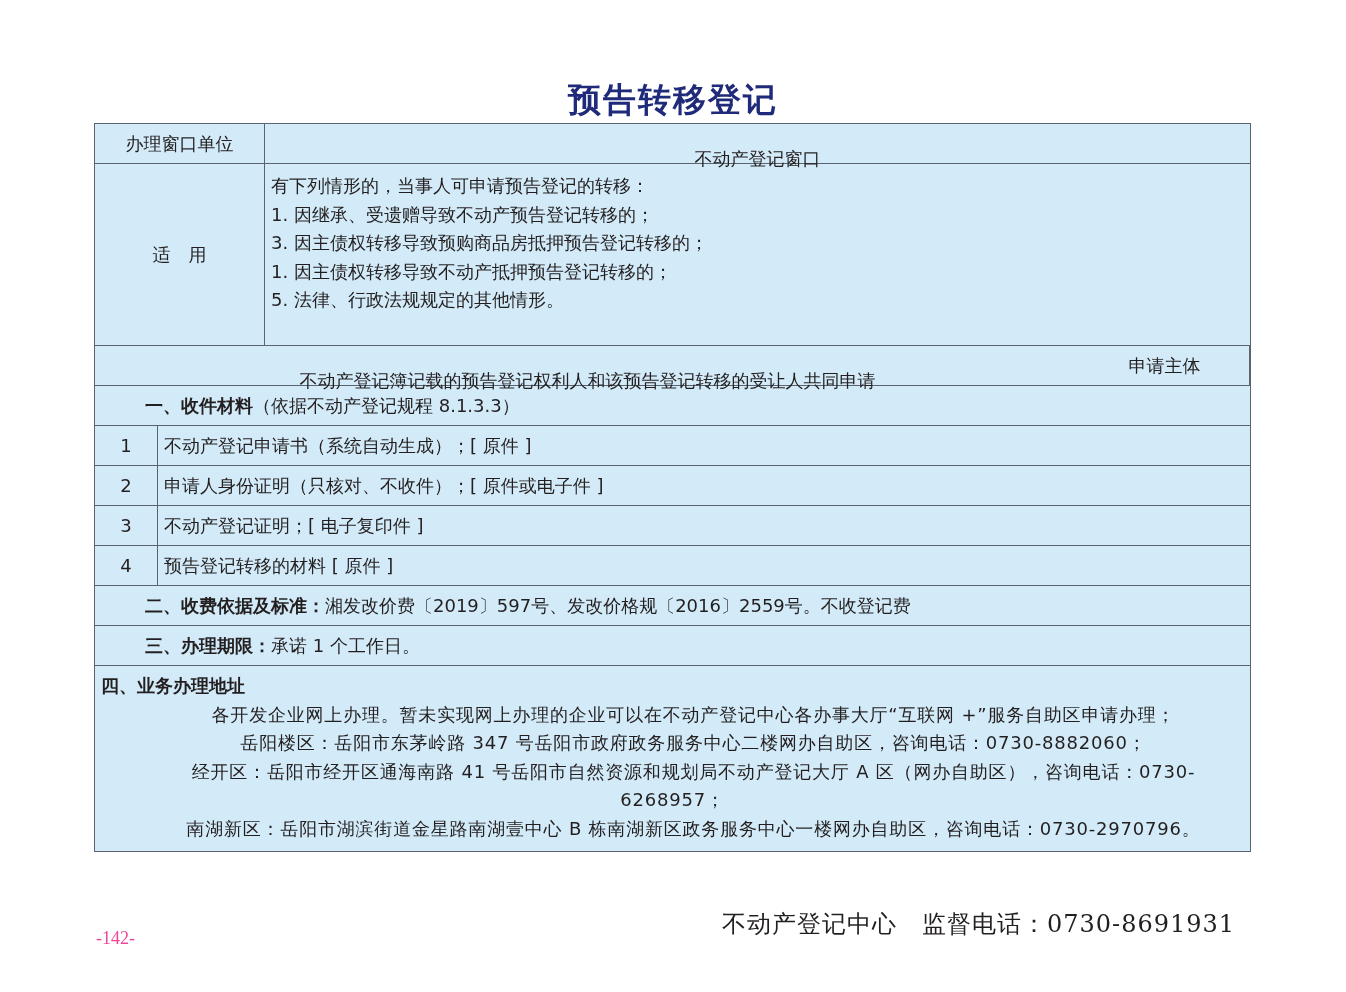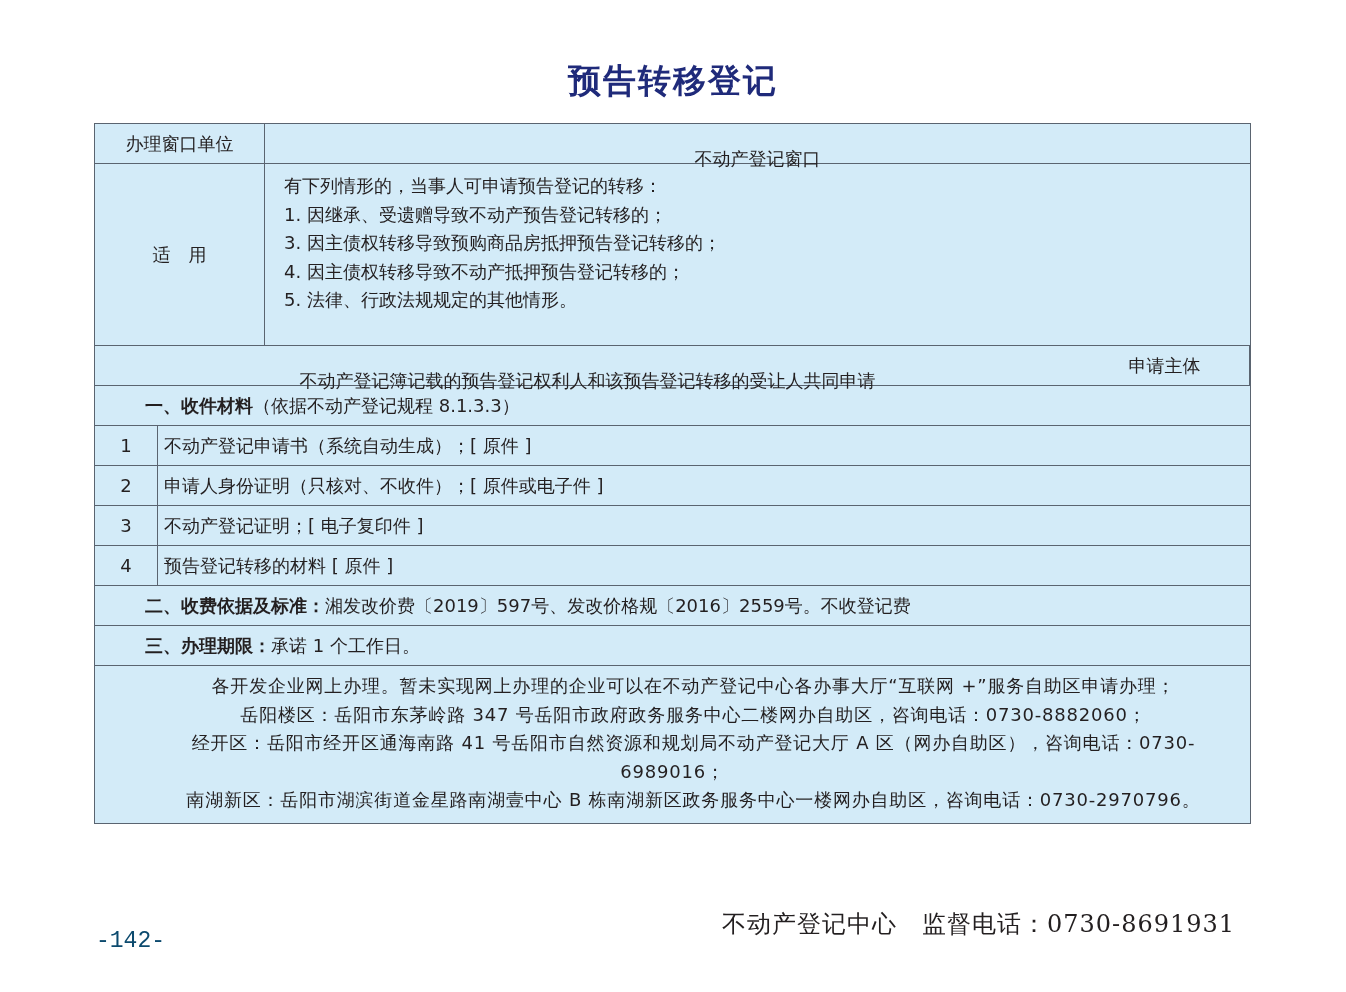--- a/index.html
+++ b/index.html
@@ -1,62 +1,62 @@
 <!DOCTYPE html>
 <html><head>
 <meta charset="utf-8">
 <style>
   html, body { margin:0; padding:0; background:#ffffff; }
   body { width:1346px; height:992px; position:relative; overflow:hidden;
          font-family:"DejaVu Sans", "Liberation Sans", sans-serif; color:#231f20; }
-  .title { position:absolute; left:0; width:1346px; top:59px; text-align:center;
+  .title { position:absolute; left:0; width:1346px; top:78px; text-align:center;
            font-family:"DejaVu Serif", "Liberation Serif", serif; font-weight:bold;
            font-size:33px; color:#1f2a7a; letter-spacing:2px; }
   .table { position:absolute; left:94px; top:123px; width:1157px; border:1px solid #5a6470;
            background:#d3ebf8; box-sizing:border-box; }
   .row { display:flex; border-bottom:1px solid #5a6470; box-sizing:border-box; }
   .row:last-child { border-bottom:none; }
   .cell { box-sizing:border-box; font-size:18px; line-height:28px; }
   .lbl { width:170px; border-right:1px solid #5a6470; display:flex; align-items:center;
          justify-content:center; }
   .val { flex:1; padding:0 6px; }
   .center { display:flex; align-items:center; justify-content:center;margin-top:30px; }
   .r40 { height:40px; }
   .num { width:63px; border-right:1px solid #5a6470; display:flex; align-items:center; justify-content:center; }
   .item { flex:1; padding-left:6px; display:flex; align-items:center; }
   .full { flex:1; padding-left:6px; display:flex; align-items:center;margin-left:44px; }
   .bold { font-weight:bold; }
   .list { padding:8px 6px 6px 6px; }
-  .list div { line-height:28.5px;margin-left:13px; }
+  .list div { line-height:28.5px; }
   .addr { padding:6px 6px 8px 6px; line-height:28.5px; }
   .addr .p { text-indent:42px; letter-spacing:0.8px;text-align:center; }
   .footer-right { position:absolute; left:722px; top:908px; font-family:"DejaVu Serif","Liberation Serif",serif;
                   font-size:24px; color:#231f20; letter-spacing:1px; }
-  .page-num { position:absolute; left:96px; top:928px; font-family:Liberation Mono, monospace;
-              font-size:23px; color:#0c4a6e; }
+  .page-num { position:absolute; left:96px; top:928px; font-family:Liberation Serif, serif;
+              font-size:18px; color:#ec4899; }
 </style>
 </head>
 <body>
 
 <div class="title">预告转移登记</div>
 
 <div class="table">
 
   <div class="row r40">
     <div class="cell lbl">办理窗口单位</div>
     <div class="cell val center">不动产登记窗口</div>
   </div>
 
   <div class="row" style="height:182px">
     <div class="cell lbl">适　用</div>
     <div class="cell val list">
       <div>有下列情形的，当事人可申请预告登记的转移：</div>
       <div>1. 因继承、受遗赠导致不动产预告登记转移的；</div>
       <div>3. 因主债权转移导致预购商品房抵押预告登记转移的；</div>
-      <div>4. 因主债权转移导致不动产抵押预告登记转移的；</div>
+      <div>1. 因主债权转移导致不动产抵押预告登记转移的；</div>
       <div>5. 法律、行政法规规定的其他情形。</div>
     </div>
   </div>
 
   <div class="row r40">
     <div class="cell val center">不动产登记簿记载的预告登记权利人和该预告登记转移的受让人共同申请</div>
     <div class="cell lbl">申请主体</div>
   </div>
 
   <div class="row r40">
@@ -92,23 +92,24 @@
 
   <div class="row r40">
     <div class="cell full">
       <span class="bold">三、办理期限：</span>
       <span>承诺 1 个工作日。</span>
     </div>
   </div>
 
   <div class="row">
     <div class="cell val addr">
+      <div class="bold">四、业务办理地址</div>
       <div class="p">各开发企业网上办理。暂未实现网上办理的企业可以在不动产登记中心各办事大厅“互联网 +”服务自助区申请办理；</div>
       <div class="p">岳阳楼区：岳阳市东茅岭路 347 号岳阳市政府政务服务中心二楼网办自助区，咨询电话：0730-8882060；</div>
-      <div class="p">经开区：岳阳市经开区通海南路 41 号岳阳市自然资源和规划局不动产登记大厅 A 区（网办自助区），咨询电话：0730-6989016；</div>
+      <div class="p">经开区：岳阳市经开区通海南路 41 号岳阳市自然资源和规划局不动产登记大厅 A 区（网办自助区），咨询电话：0730-6268957；</div>
       <div class="p">南湖新区：岳阳市湖滨街道金星路南湖壹中心 B 栋南湖新区政务服务中心一楼网办自助区，咨询电话：0730-2970796。</div>
     </div>
   </div>
 
 </div>
 
 <div class="footer-right">不动产登记中心　监督电话：0730-8691931</div>
 <div class="page-num">-142-</div>
 
 </body></html>

